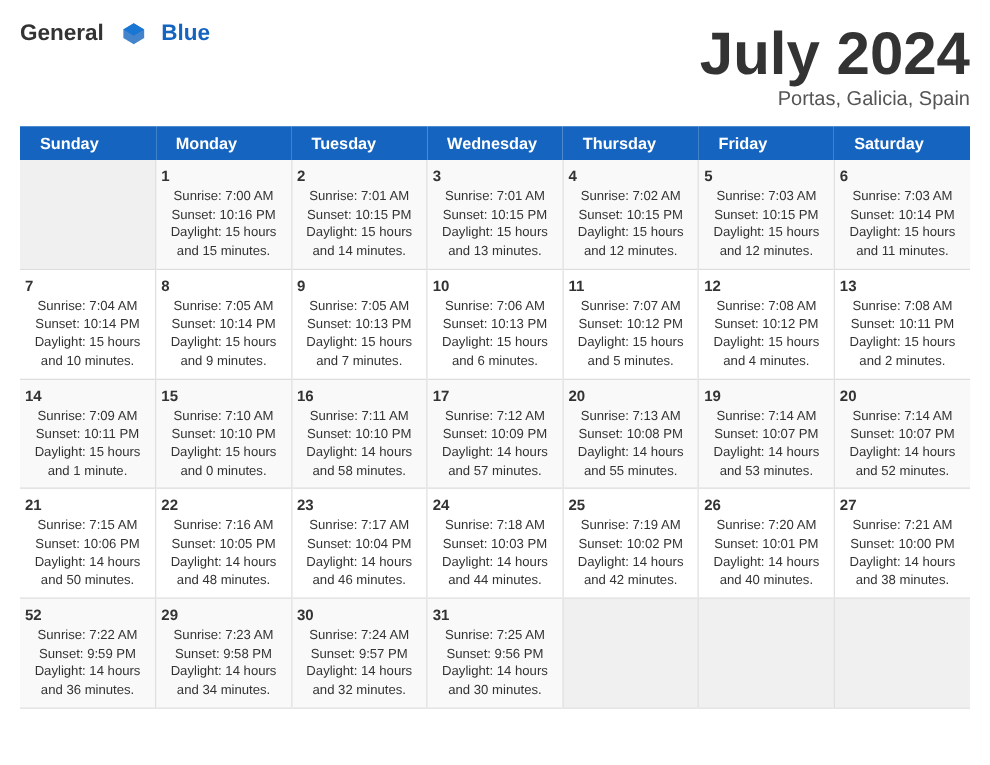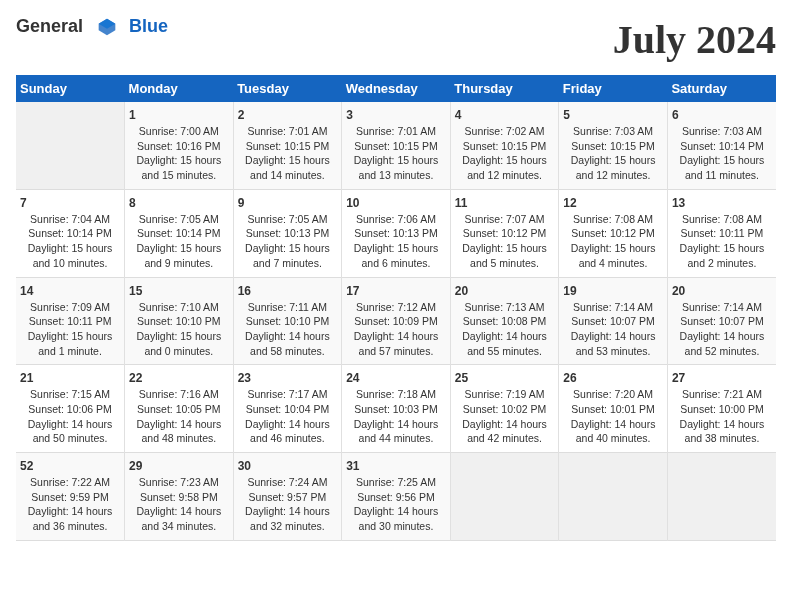--- a/index.html
+++ b/index.html
@@ -38,40 +38,39 @@
     }
     .logo-icon {
       width: 20px;
       height: 20px;
       margin-left: 2px;
     }
     .title-section {
       text-align: right;
     }
     .main-title {
-      font-size: 40px;
-      font-weight: bold;
-      color: #333;
-      font-family: Liberation Serif, serif;
+      font-size: 48px;
+      font-weight: bold;
+      color: #333;
     }
     .subtitle {
       font-size: 16px;
       color: #555;
     }
     table {
       width: 100%;
       border-collapse: collapse;
       font-size: 11px;
     }
     thead tr {
       background-color: #1565C0;
       color: #fff;
     }
     thead th {
-      padding: 6px 4px;
+      padding: 6px 16px;
       text-align: left;
       font-size: 13px;
       font-weight: bold;
     }
     tbody tr {
       border-bottom: 1px solid #ddd;
     }
     tbody tr:nth-child(odd) {
       background-color: #f9f9f9;
     }
@@ -118,20 +117,21 @@
       <span class="logo-general">General</span>
       <svg class="logo-icon" viewBox="0 0 24 24">
         <path d="M12 2 L22 8 L22 16 L12 22 L2 16 L2 8 Z" fill="#1565C0" opacity="0.8"></path>
         <path d="M12 2 L22 8 L12 14 L2 8 Z" fill="#1976D2"></path>
       </svg>
       <span class="logo-blue">Blue</span>
     </div>
   </div>
   <div class="title-section">
     <div class="main-title">July 2024</div>
+    <div class="subtitle">Portas, Galicia, Spain</div>
   </div>
 </div>
 
 <table>
   <thead>
     <tr>
       <th>Sunday</th>
       <th>Monday</th>
       <th>Tuesday</th>
       <th>Wednesday</th>

